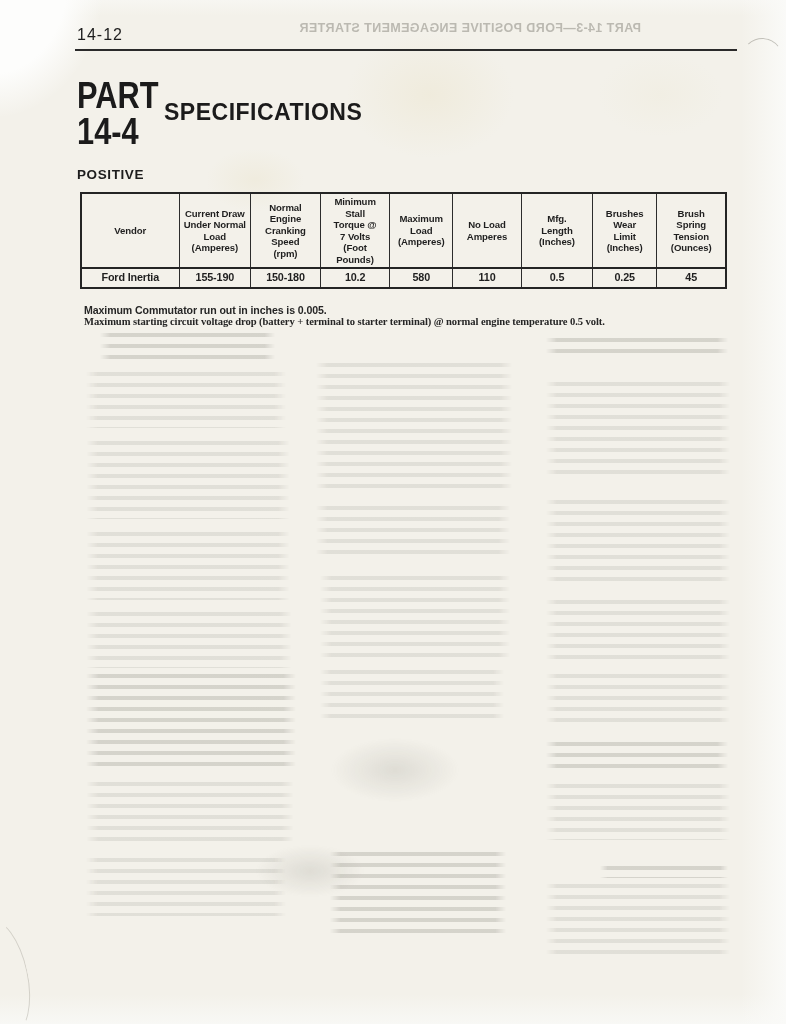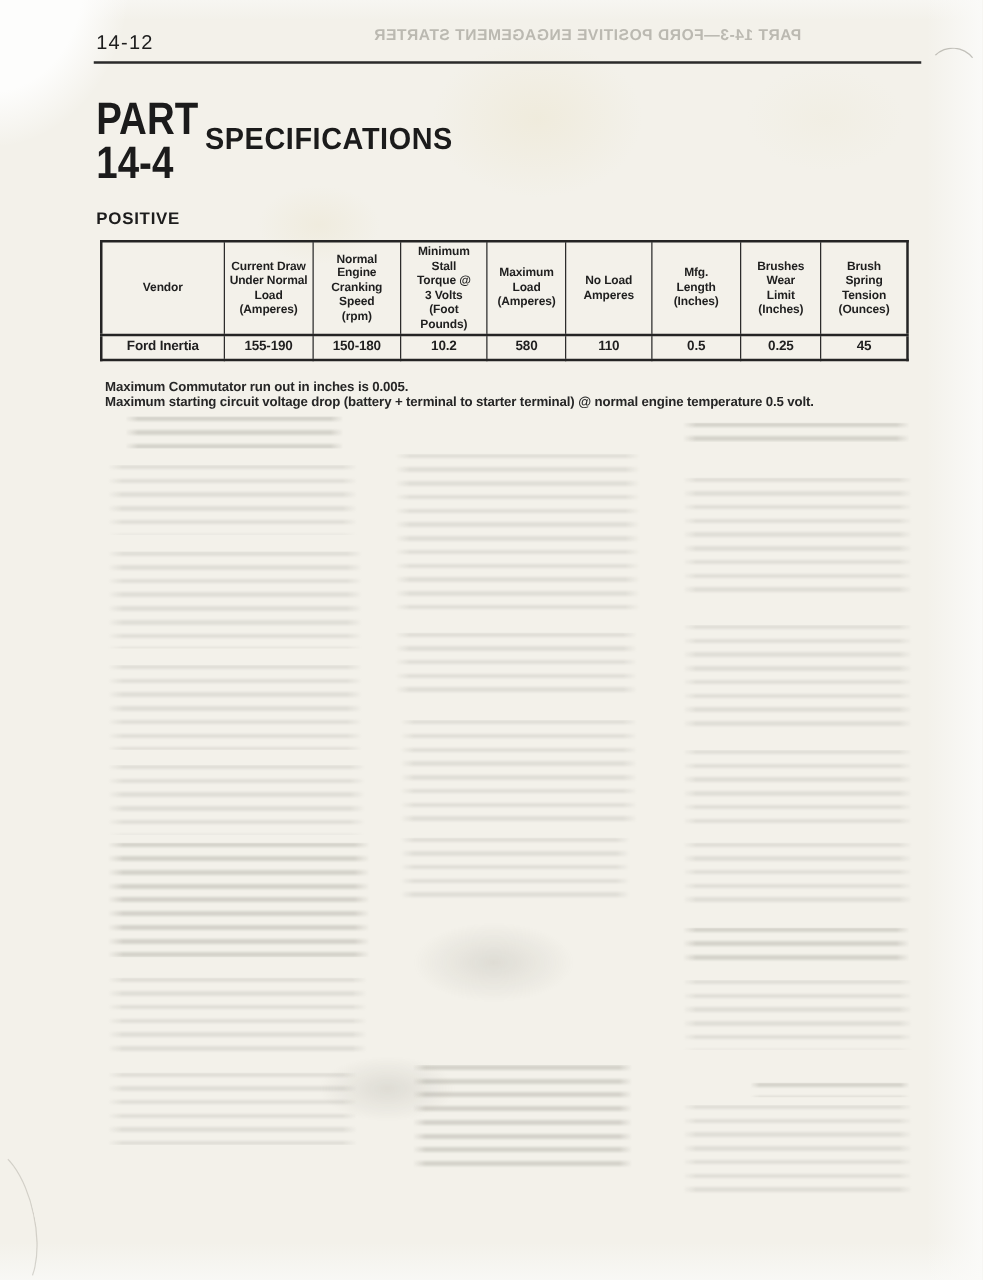--- a/index.html
+++ b/index.html
@@ -79,21 +79,21 @@
   .spec-table td{
     font-size:10.8px;font-weight:700;letter-spacing:-.15px;line-height:1.25;
   }
   .row-tall td{height:34px;}
   .row-short td{height:14px;}
   .footnote{
     position:absolute;left:84px;
     font-size:10.6px;font-weight:700;letter-spacing:-.1px;color:#262626;
   }
   .footnote-1{top:304px;}
-  .footnote-2{top:316px;}
+  .footnote-2{top:316px;font-family:Liberation Serif, serif;}
   
   .bleed-header{
     position:absolute;left:295px;top:21px;width:350px;
     transform:scaleX(-1);
     font-size:12.5px;font-weight:700;letter-spacing:.4px;
     color:rgba(125,123,116,0.48);
     text-align:center;white-space:nowrap;
     filter:blur(.4px);
   }
   .ghost{
@@ -152,21 +152,21 @@
         <th>Current Draw
 Under Normal
 Load
 (Amperes)</th>
         <th>Normal Engine
 Cranking
 Speed
 (rpm)</th>
         <th>Minimum Stall
 Torque @
-3 Volts
+7 Volts
 (Foot Pounds)</th>
         <th>Maximum
 Load
 (Amperes)</th>
         <th>No Load
 Amperes</th>
         <th>Mfg.
 Length
 (Inches)</th>
         <th>Brushes

